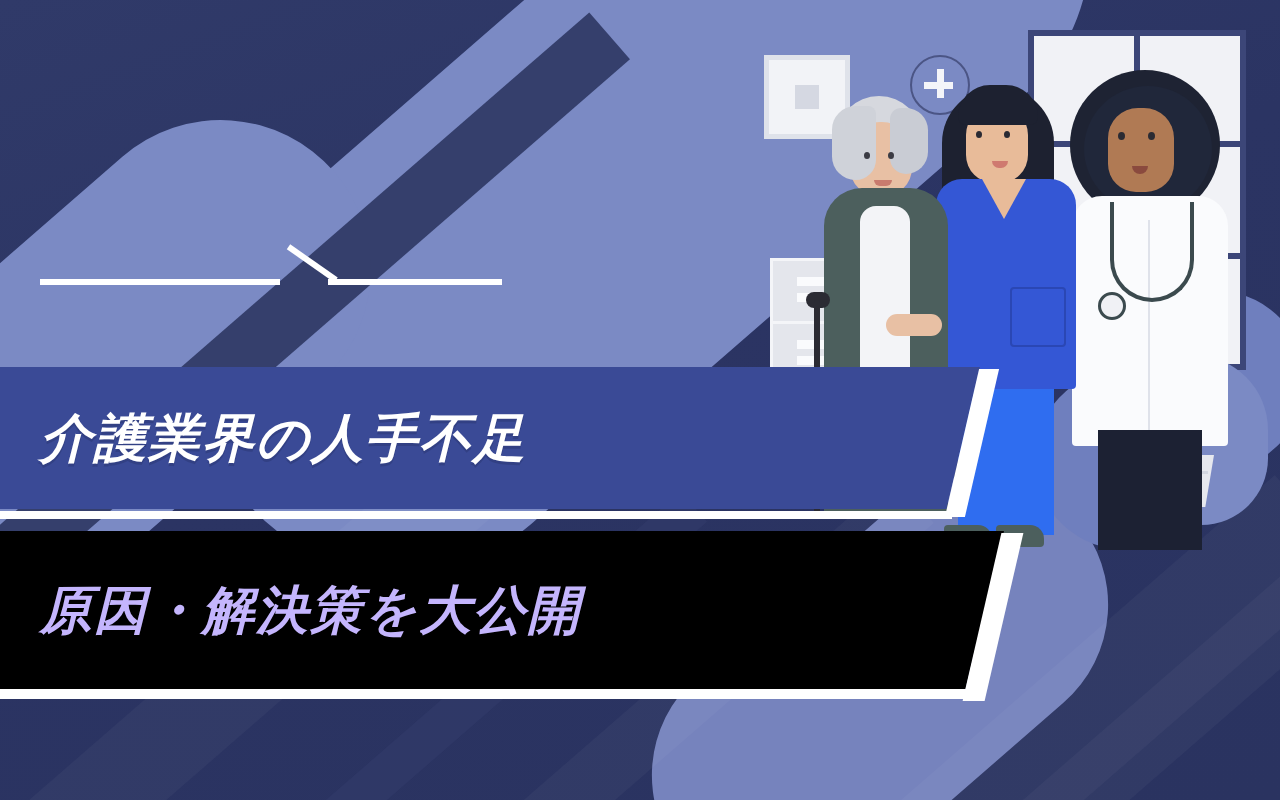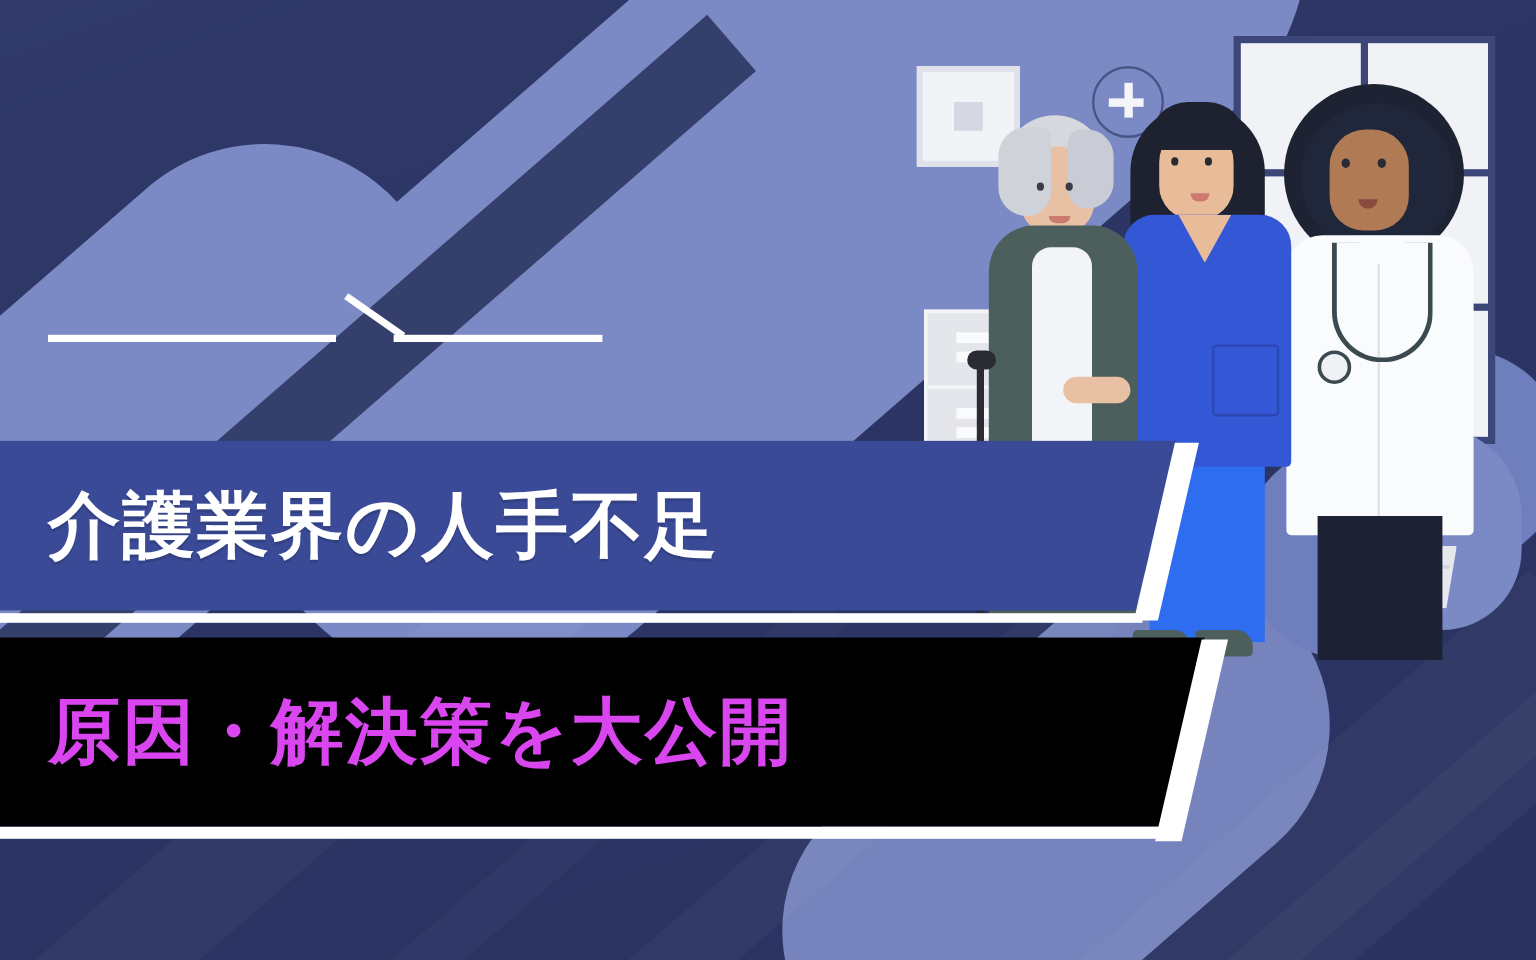--- a/index.html
+++ b/index.html
@@ -417,25 +417,26 @@
     transform: rotate(35deg);
   }
 
   
   .banner {
     position: absolute;
     display: flex;
     align-items: center;
   }
   .banner .txt {
-    font-size: 60px;
+    font-size: 52px;
     font-weight: 700;
     line-height: 1;
     letter-spacing: 2px;
     white-space: nowrap;
+    font-style: italic;
   }
 
   .banner-blue {
     left: -8px;
     top: 367px;
     width: 988px;
     height: 142px;
     background: #3a4a96;
     clip-path: polygon(0 0, 100% 0, 96.6% 100%, 0 100%);
     padding-left: 48px;
@@ -464,21 +465,21 @@
   .banner-black {
     left: -8px;
     top: 531px;
     width: 1012px;
     height: 158px;
     background: #000000;
     clip-path: polygon(0 0, 100% 0, 96.2% 100%, 0 100%);
     padding-left: 48px;
     box-sizing: border-box;
   }
-  .banner-black .txt { color: #d946ef; }
+  .banner-black .txt { color: #c4b5fd; }
 
   .banner-black-underline {
     position: absolute;
     left: -8px;
     top: 689px;
     width: 982px;
     height: 10px;
     background: #ffffff;
   }
   .accent-black {

